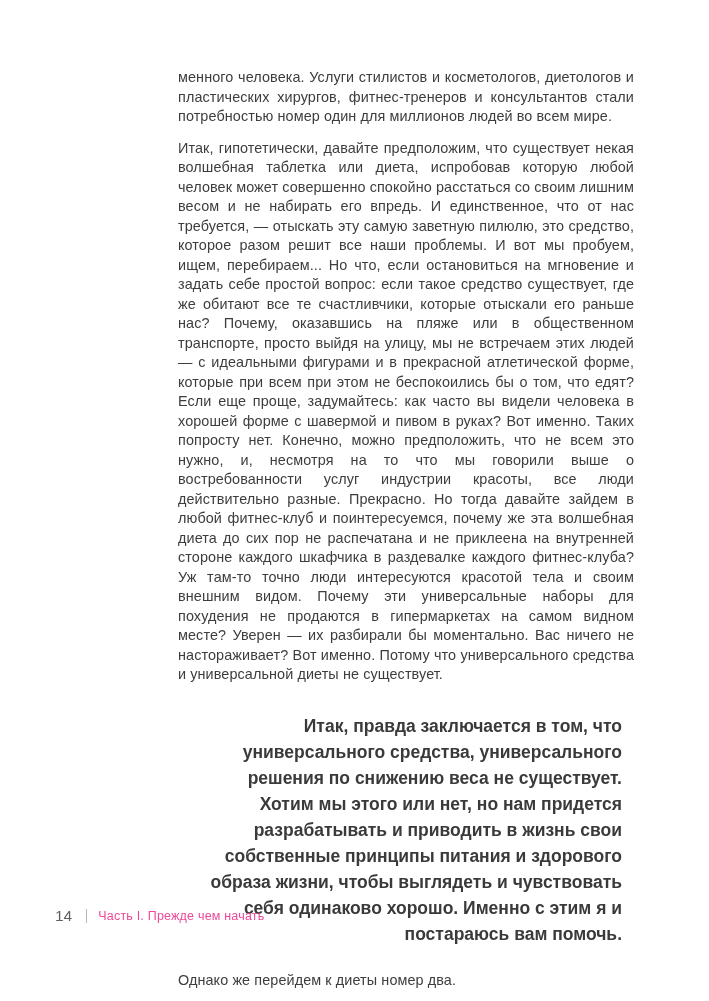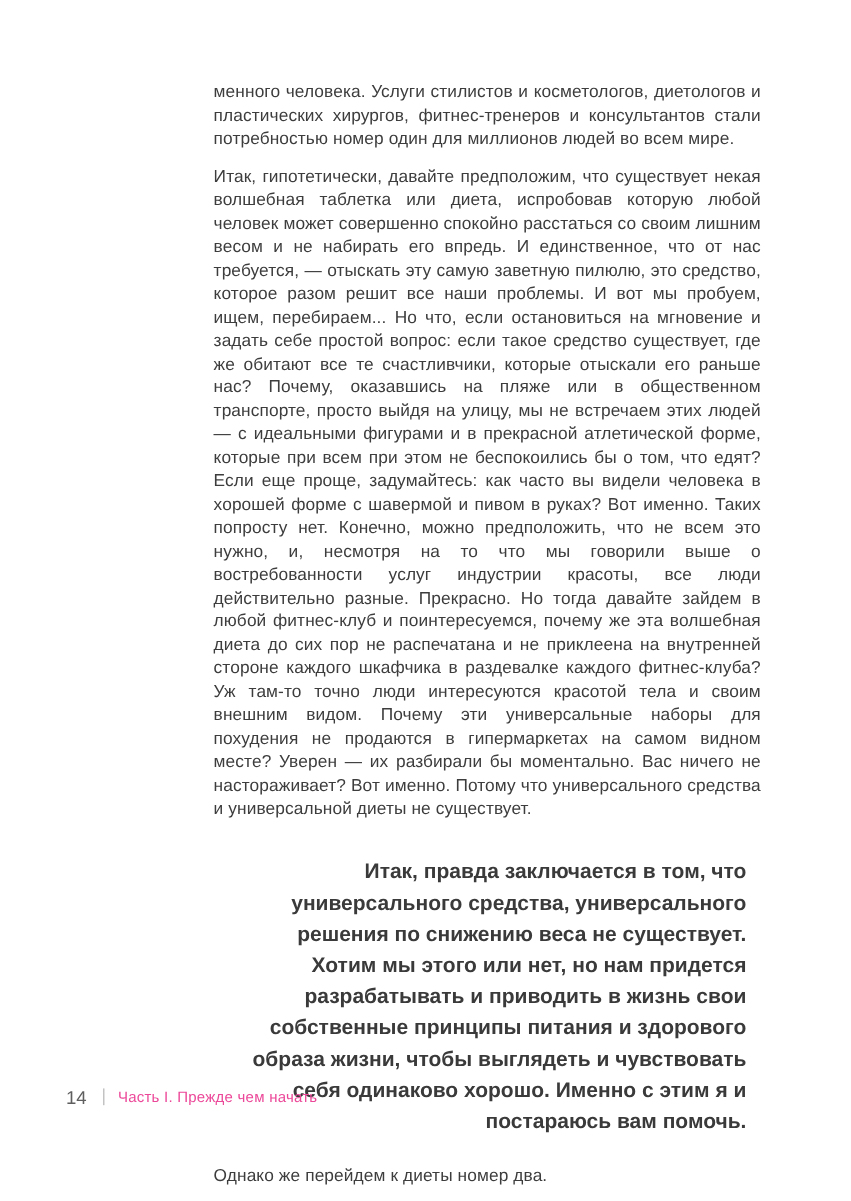--- a/index.html
+++ b/index.html
@@ -39,20 +39,21 @@
     text-align: right;
   }
   .closing {
     margin-top: 24px;
   }
   .footer {
     position: absolute;
     left: 55px;
     top: 907px;
     display: flex;
+    align-items: center;
     color: #6b6b6b;
   }
   .footer .page-number {
     font-size: 15.5px;
     color: #5f5f5f;
   }
   .footer .divider {
     width: 1px;
     height: 14px;
     background: #b5b5b5;

